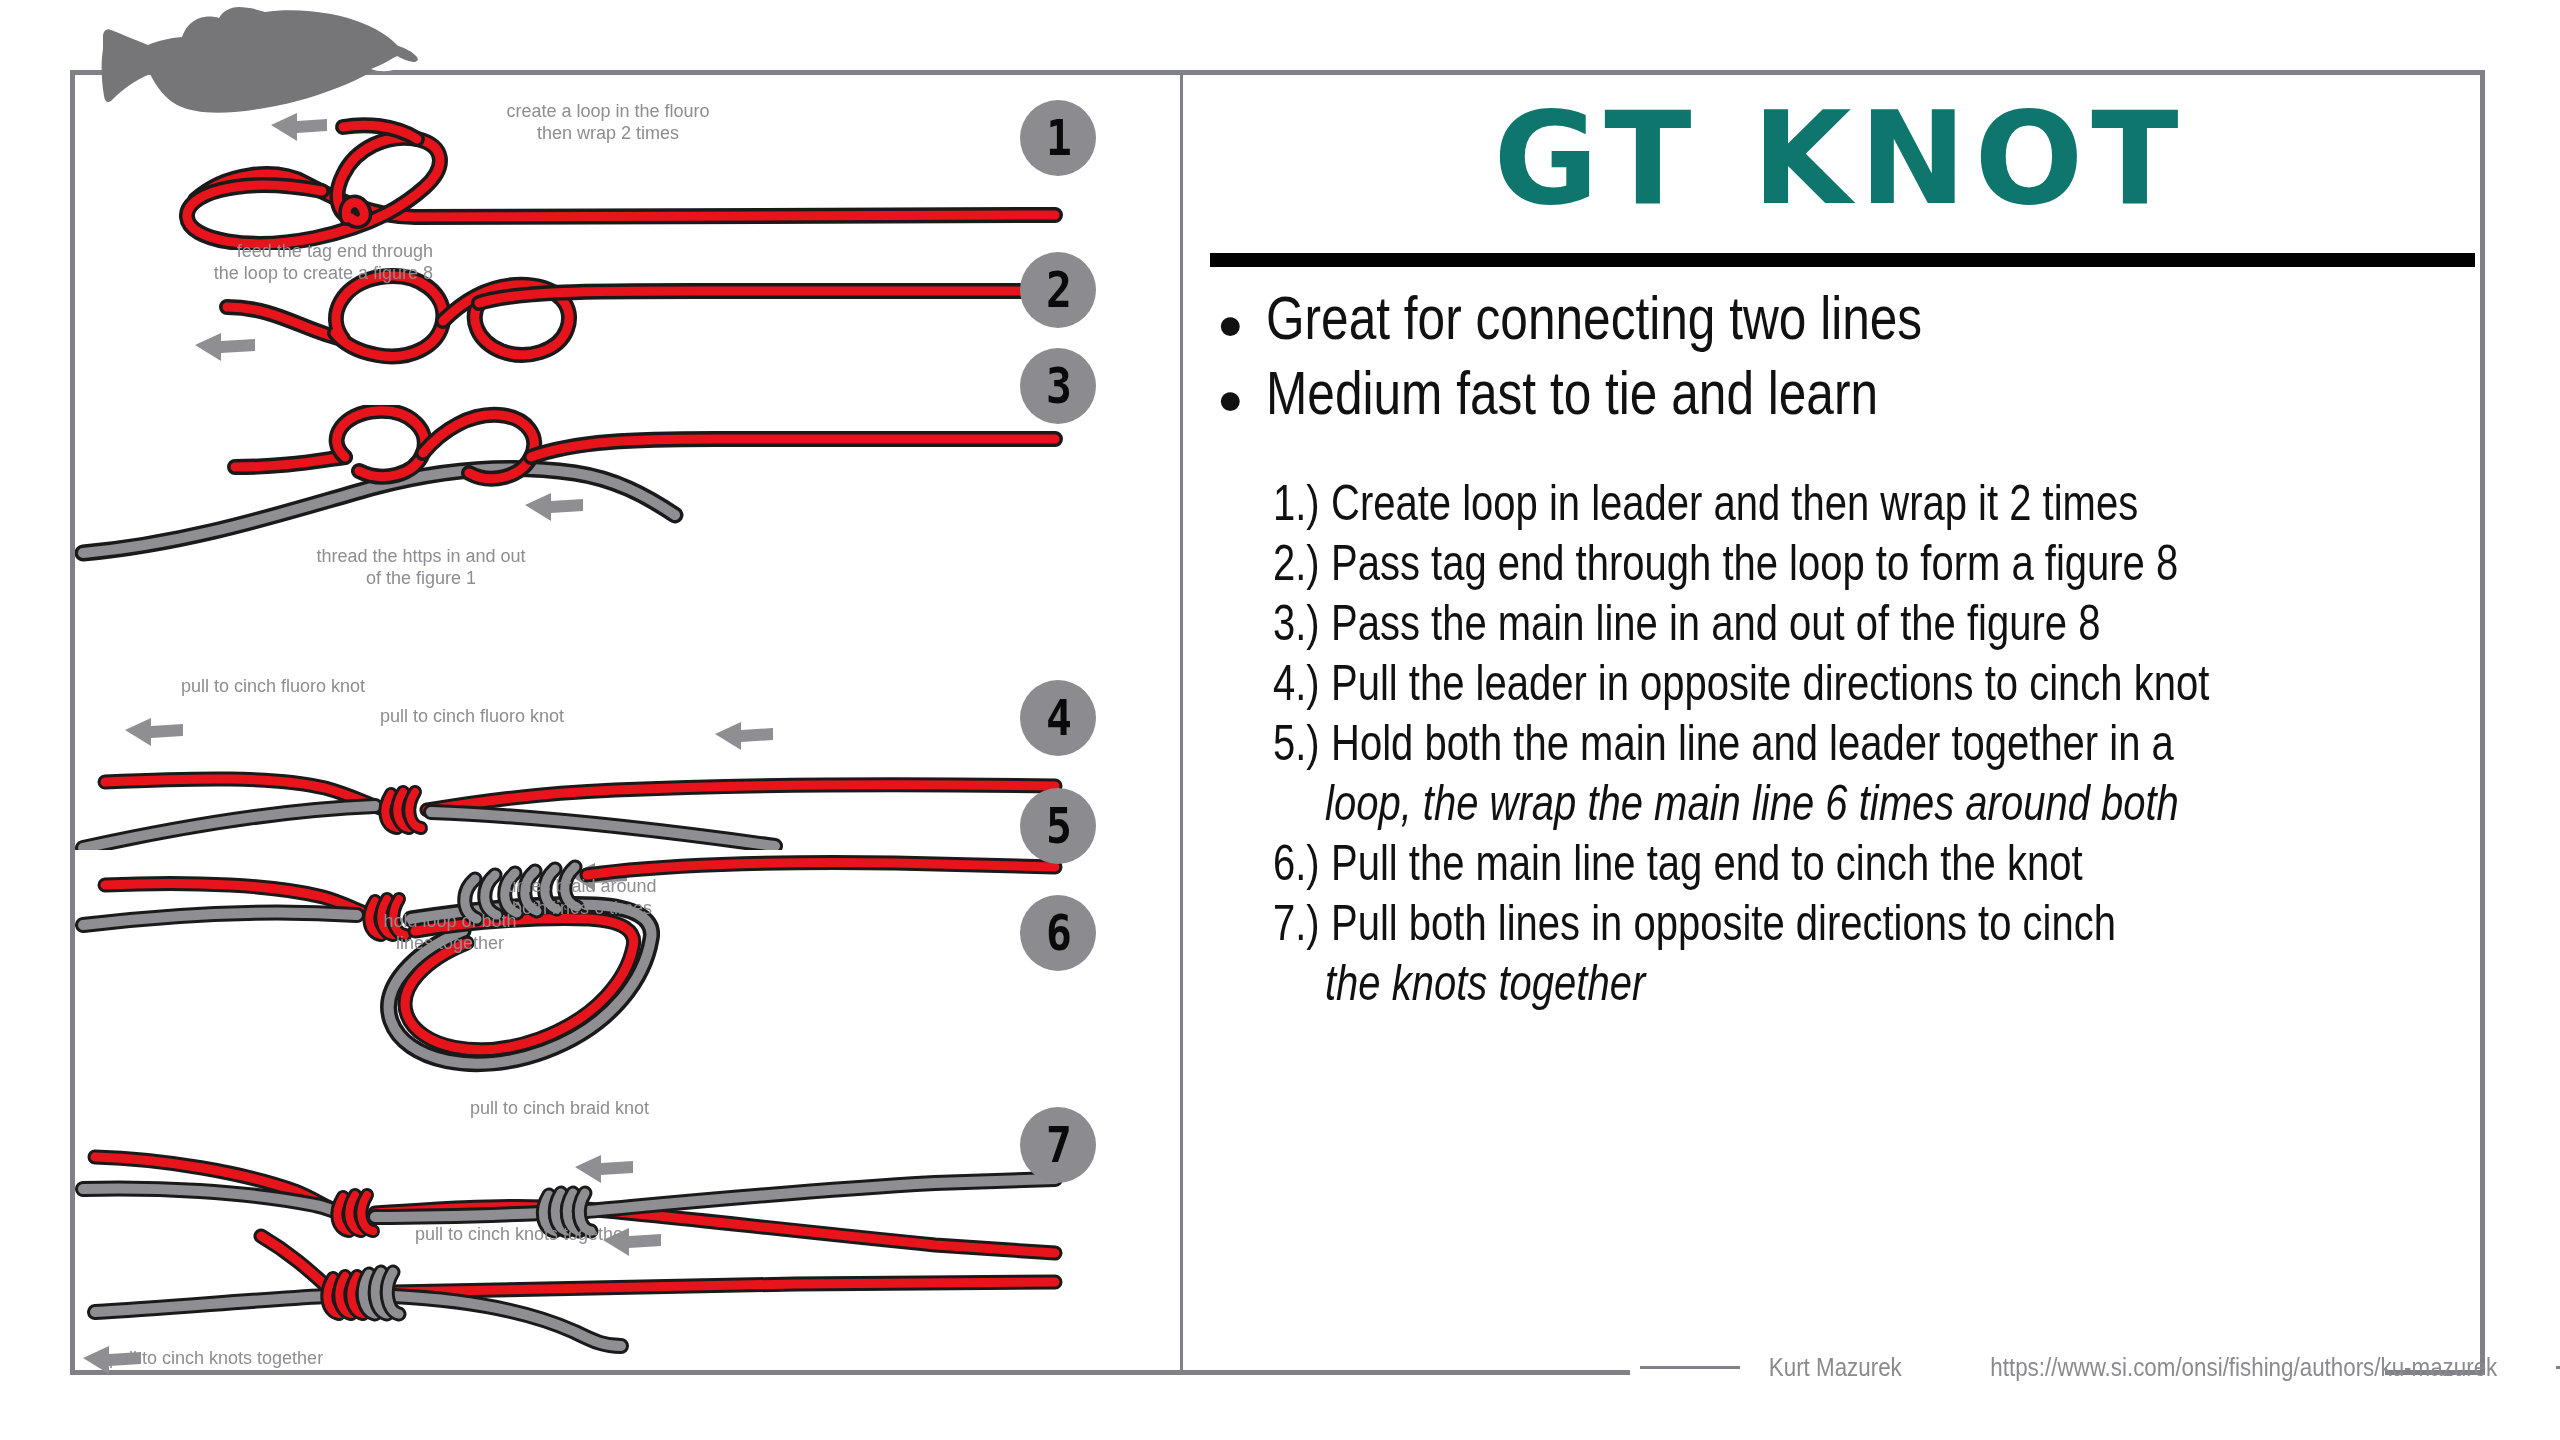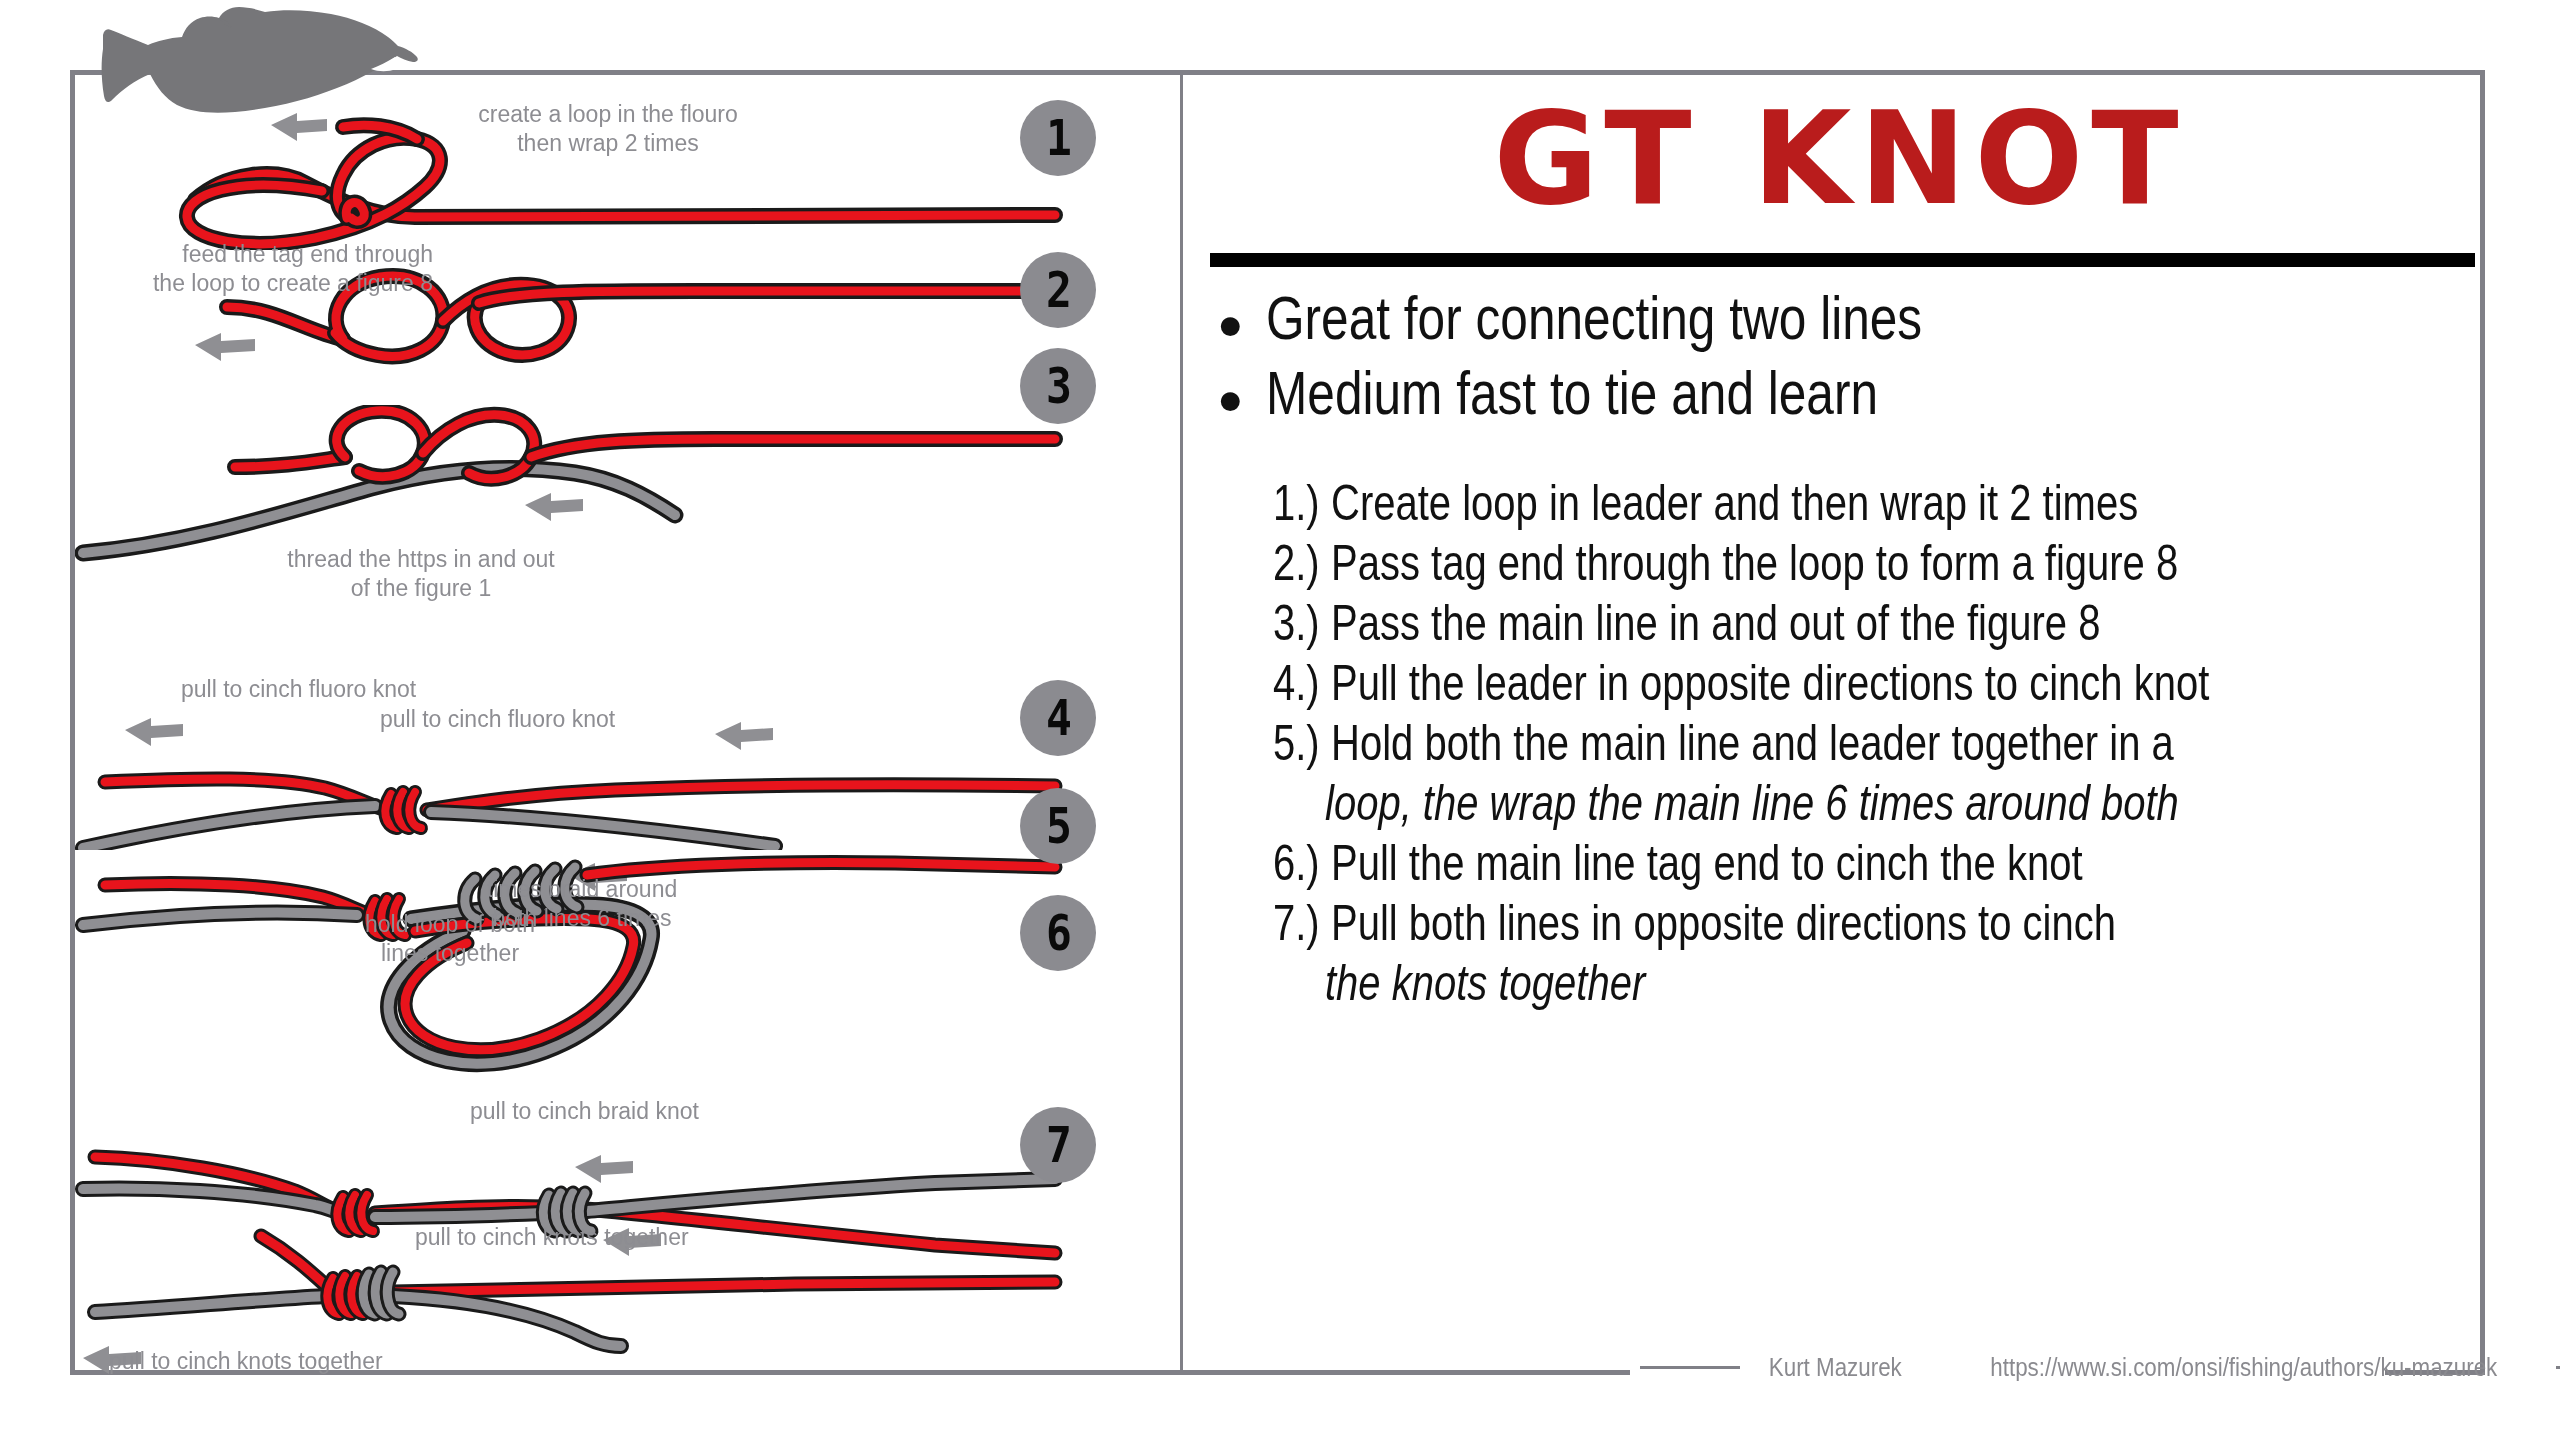--- a/index.html
+++ b/index.html
@@ -19,42 +19,42 @@
 
   
   .fish{position:absolute;left:95px;top:4px;width:340px;height:110px;}
 
   
   .diagram{position:absolute;left:75px;top:75px;width:1105px;height:1295px;}
   .diagram svg{position:absolute;left:0;top:0;}
 
   
   .anno{
-    position:absolute;color:#8d8d92;font-size:23px;line-height:1.24;
+    position:absolute;color:#8d8d92;font-size:18px;line-height:1.24;
     font-family:"Liberation Sans", sans-serif;white-space:pre;
   }
   .anno.c{text-align:center;}
 
   
   .badge{
     position:absolute;width:76px;height:76px;border-radius:50%;
     background:#8b8b90;display:flex;align-items:center;justify-content:center;
   }
   .badge span{
     color:#0a0a0a;font-size:50px;font-weight:bold;
     font-family:"DejaVu Sans Mono", monospace;
     letter-spacing:-2px;transform:scaleX(.86);display:block;line-height:1;
   }
 
   
   .right{position:absolute;left:1195px;top:75px;width:1290px;height:1295px;}
   .title{
     position:absolute;left:0;top:20px;width:1290px;text-align:center;
     font-family:"DejaVu Sans", sans-serif;font-weight:bold;font-size:128px;
-    color:#b91c1c;letter-spacing:8px;line-height:1;
+    color:#0f766e;letter-spacing:8px;line-height:1;
     transform:scaleX(1.0);transform-origin:center top;
   }
   .title-rule{position:absolute;left:15px;top:178px;width:1265px;height:14px;background:#000;}
 
   .bullets{position:absolute;left:22px;top:208px;width:1260px;}
   .bullet{
     display:flex;align-items:baseline;gap:22px;
     font-size:62px;color:#111;line-height:1.12;margin-bottom:6px;
     font-family:"Liberation Sans Narrow","Liberation Sans",sans-serif;
   }

